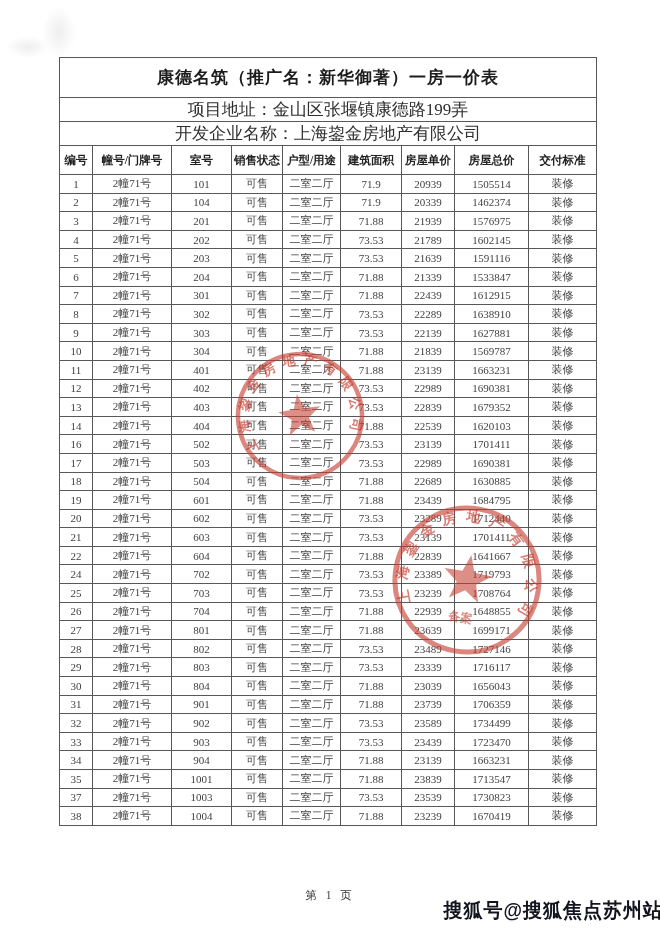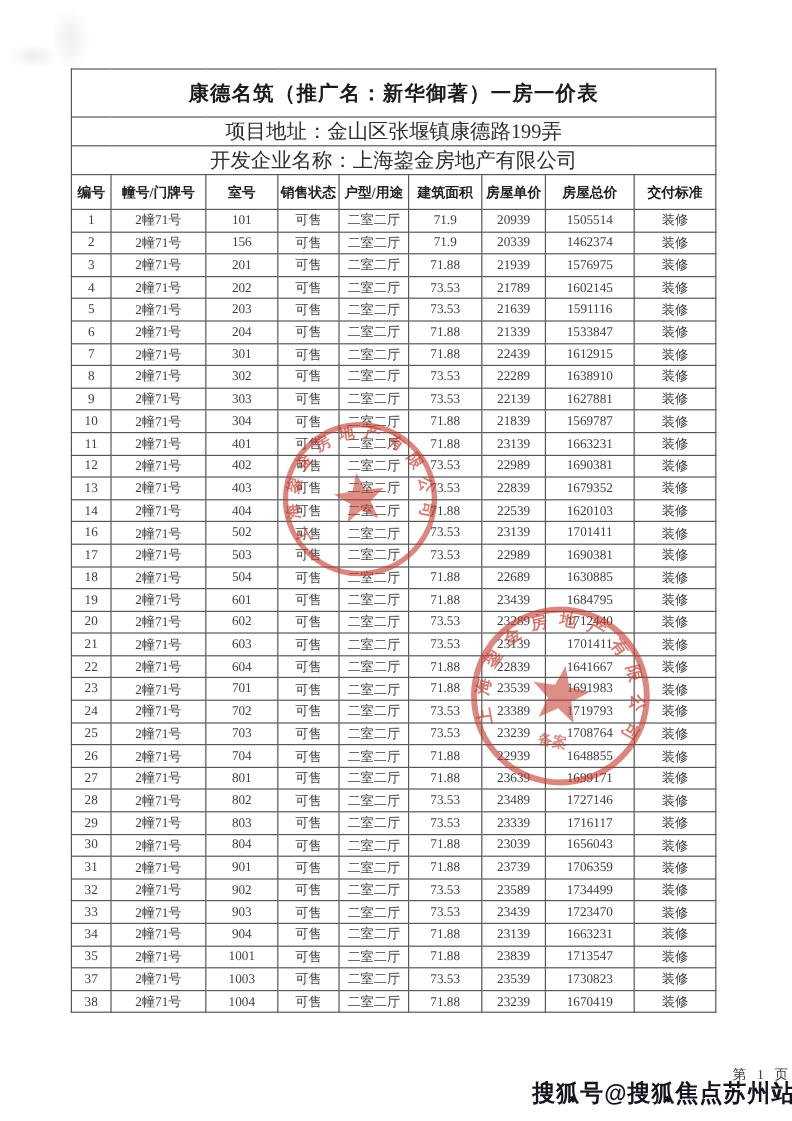--- a/index.html
+++ b/index.html
@@ -28,21 +28,21 @@
   tr.sub-row th{height:20px;font-size:17px;font-weight:normal;color:#2e2e2e;}
   tr.head-row th{height:28px;font-size:11.5px;font-weight:bold;color:#222222;margin-left:44px;}
   tbody td{height:17.6px;font-size:11px;color:#3f3f3f;}
 
   col.c0{width:33px;}col.c1{width:79px;}col.c2{width:60px;}
   col.c3{width:51px;}col.c4{width:58px;}col.c5{width:61px;}
   col.c6{width:53px;}col.c7{width:74px;}col.c8{width:68px;}
 
   .page-number{
     position:absolute;left:0;top:888px;width:660px;
-    text-align:right;font-size:11.5px;color:#3a3a3a;letter-spacing:3px;
+    text-align:center;font-size:11.5px;color:#3a3a3a;letter-spacing:3px;
   }
   .watermark{
     position:absolute;right:-3px;top:898px;
     font-family:"Liberation Sans","DejaVu Sans",sans-serif;
     font-weight:900;font-size:19px;letter-spacing:1px;
     color:#14141f;
     text-shadow:0 0 2px #ffffff,1px 1px 0 #ffffff,-1px -1px 0 #ffffff;
     transform:scaleY(1.05);
   }
 
@@ -106,21 +106,21 @@
             <td>可售</td>
             <td>二室二厅</td>
             <td>71.9</td>
             <td>20939</td>
             <td>1505514</td>
             <td>装修</td>
           </tr>
           <tr>
             <td>2</td>
             <td>2幢71号</td>
-            <td>156</td>
+            <td>104</td>
             <td>可售</td>
             <td>二室二厅</td>
             <td>71.9</td>
             <td>20339</td>
             <td>1462374</td>
             <td>装修</td>
           </tr>
           <tr>
             <td>3</td>
             <td>2幢71号</td>
@@ -321,31 +321,20 @@
           </tr>
           <tr>
             <td>22</td>
             <td>2幢71号</td>
             <td>604</td>
             <td>可售</td>
             <td>二室二厅</td>
             <td>71.88</td>
             <td>22839</td>
             <td>1641667</td>
-            <td>装修</td>
-          </tr>
-          <tr>
-            <td>23</td>
-            <td>2幢71号</td>
-            <td>701</td>
-            <td>可售</td>
-            <td>二室二厅</td>
-            <td>71.88</td>
-            <td>23539</td>
-            <td>1691983</td>
             <td>装修</td>
           </tr>
           <tr>
             <td>24</td>
             <td>2幢71号</td>
             <td>702</td>
             <td>可售</td>
             <td>二室二厅</td>
             <td>73.53</td>
             <td>23389</td>

